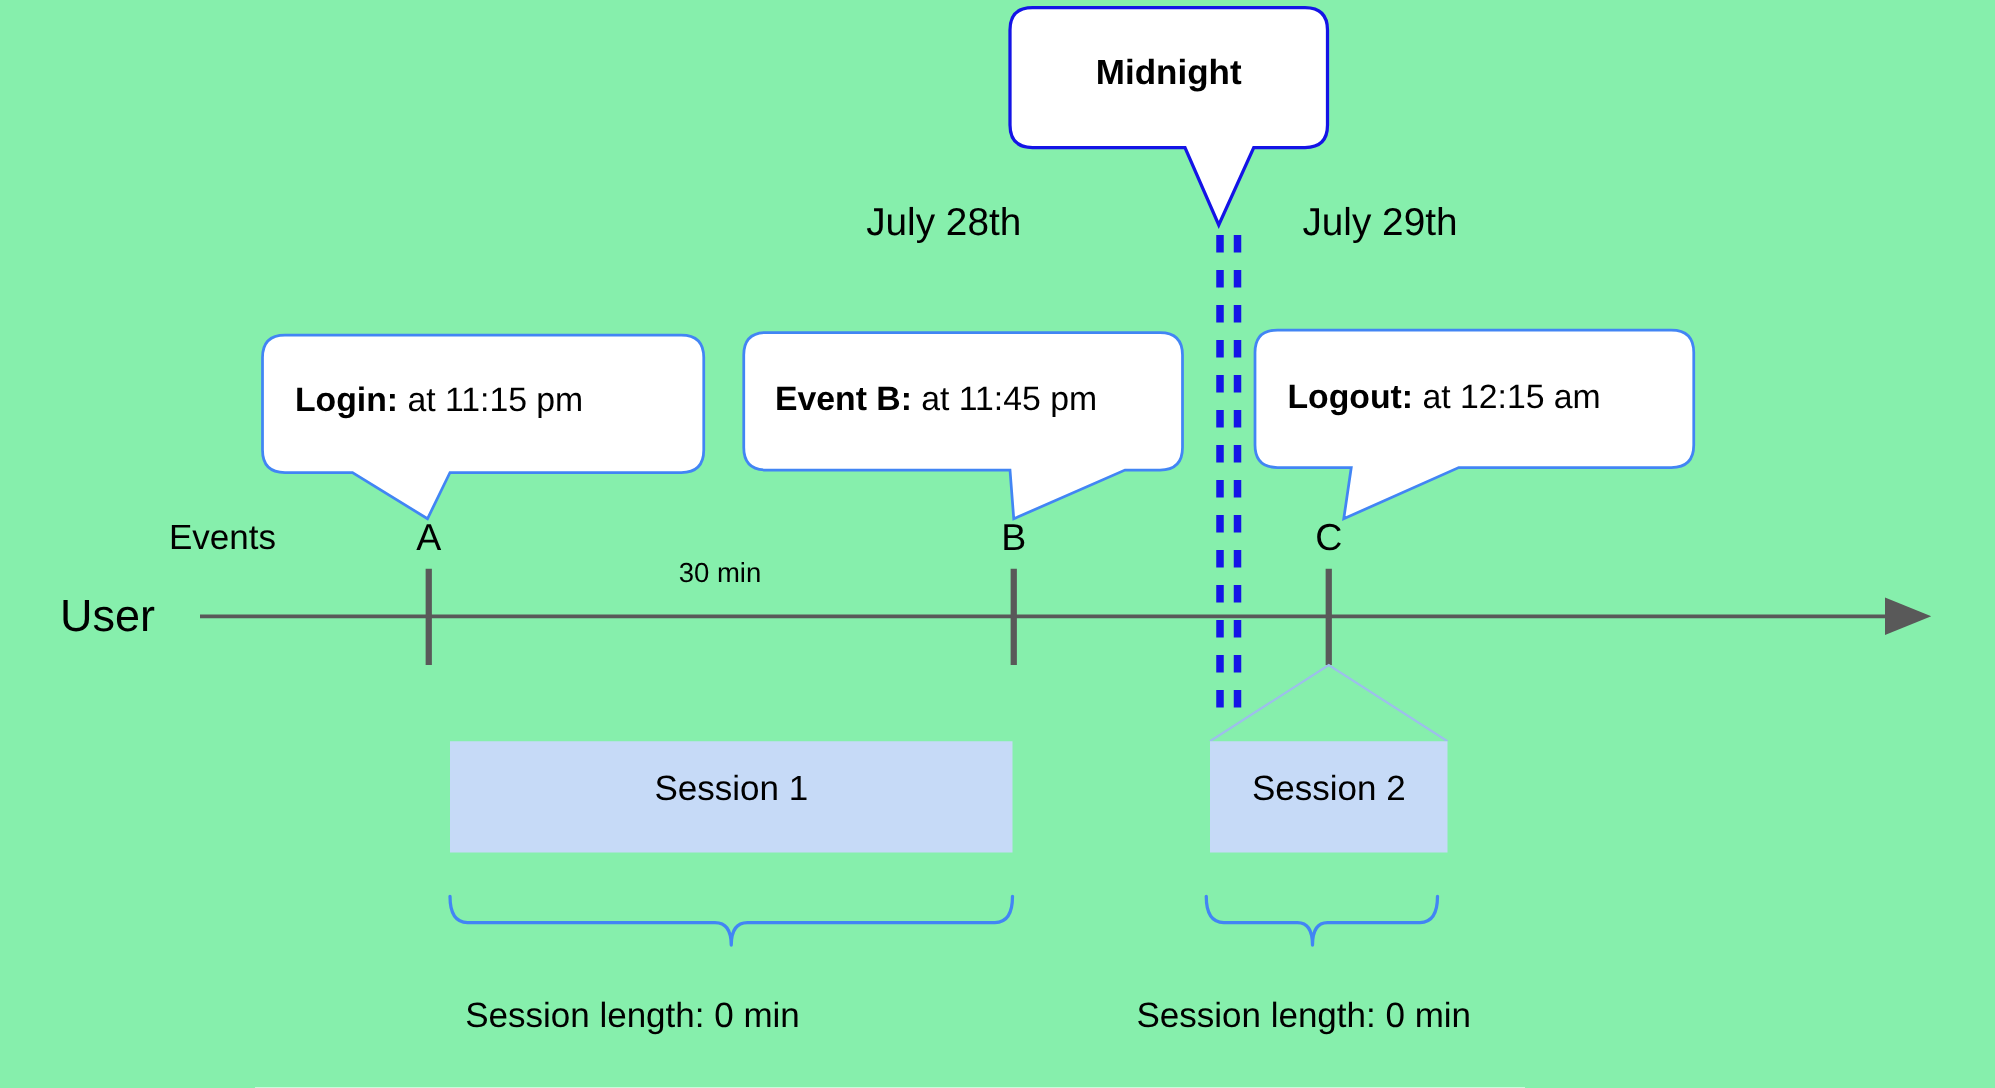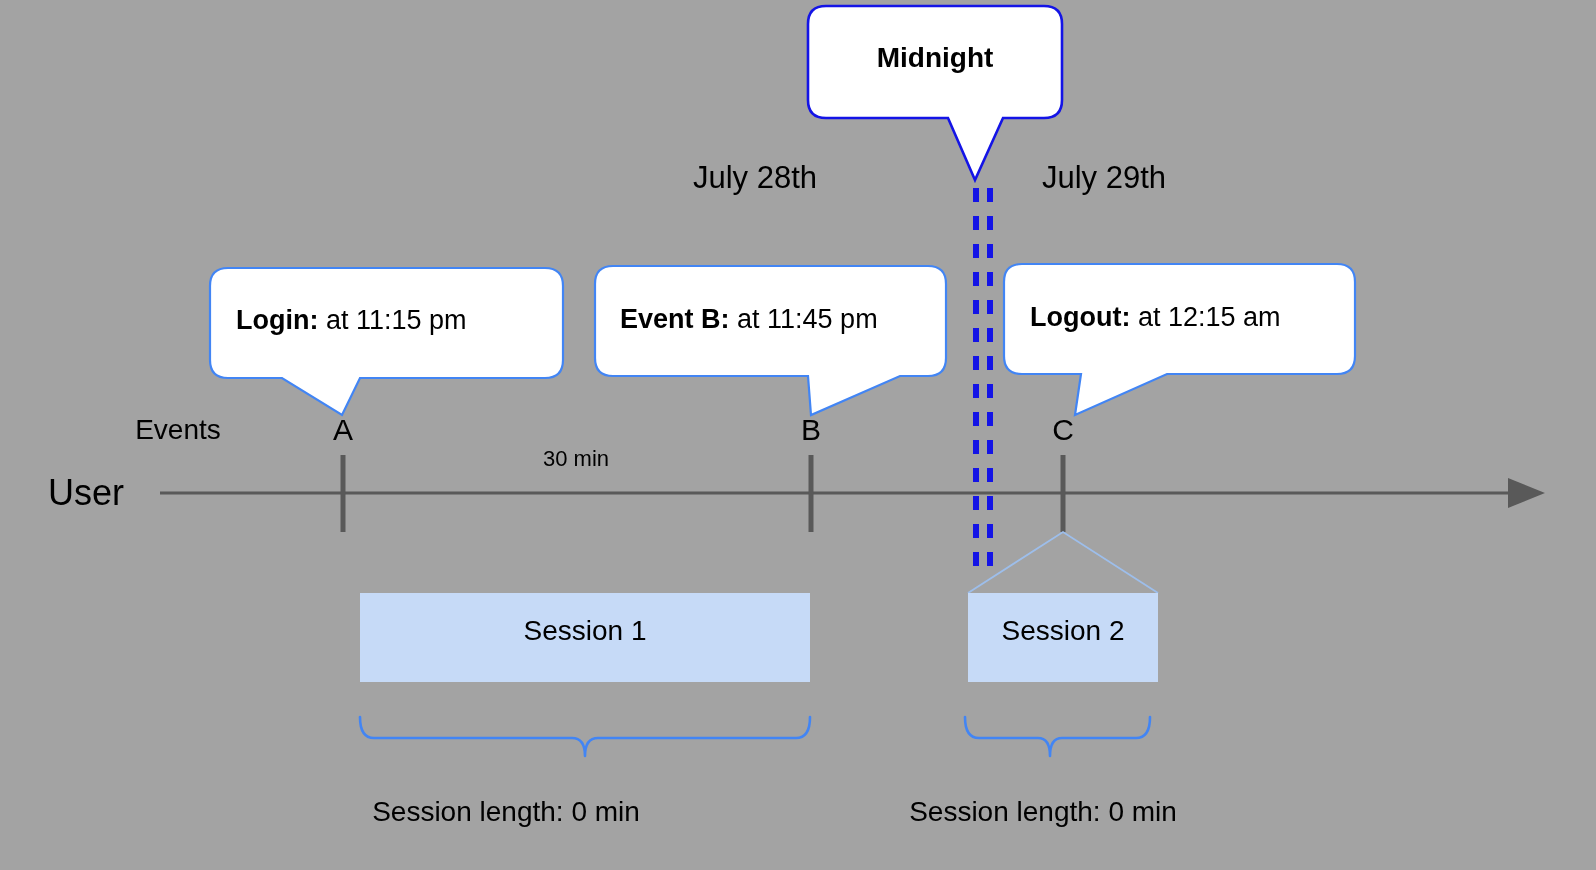--- a/index.html
+++ b/index.html
@@ -10,21 +10,21 @@
   body {
     width: 1596px;
     height: 870px;
     font-family: "Liberation Sans", sans-serif;
     overflow: hidden;
   }
   #diagram-root {
     position: relative;
     width: 1596px;
     height: 870px;
-    background: #a3a3a3;
+    background: #86efac;
   }
   svg#scene {
     position: absolute;
     top: 0;
     left: 0;
     width: 1596px;
     height: 870px;
   }
   .txt {
     font-family: "Liberation Sans", sans-serif;

